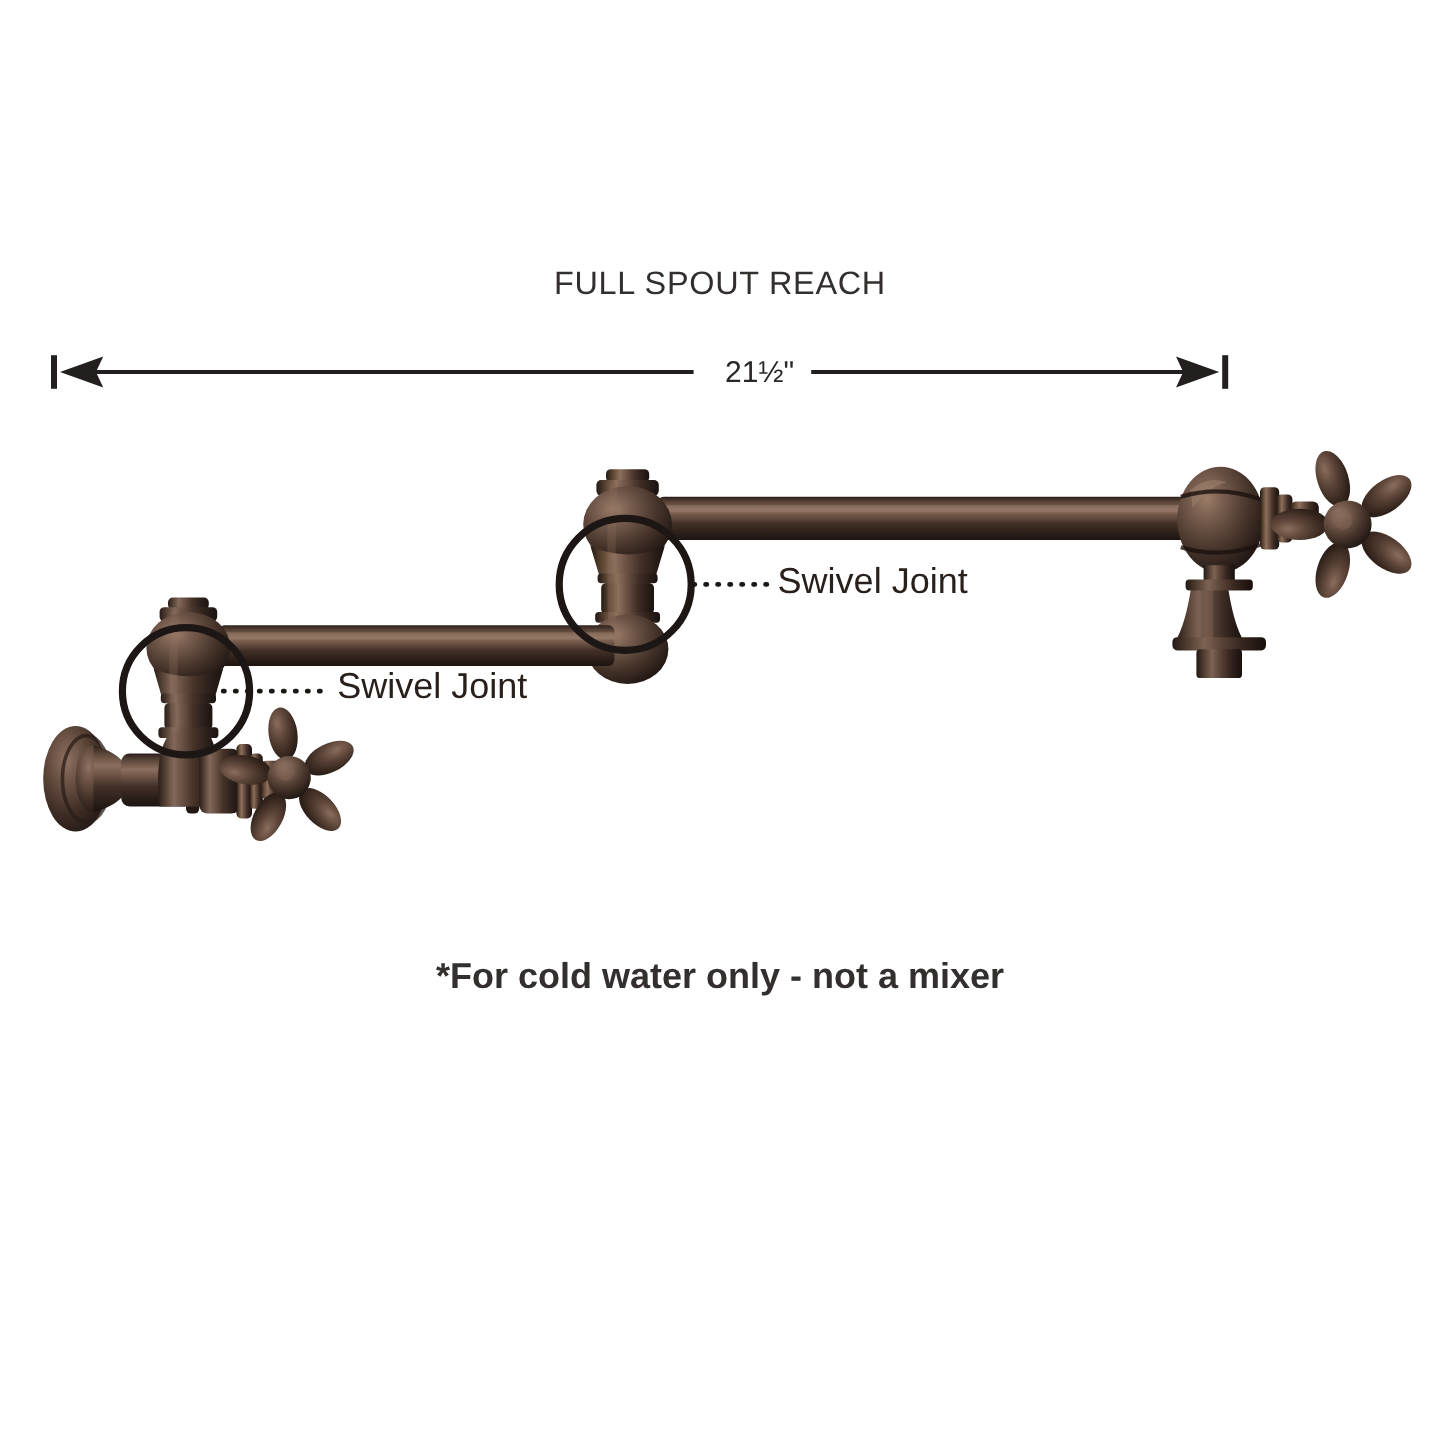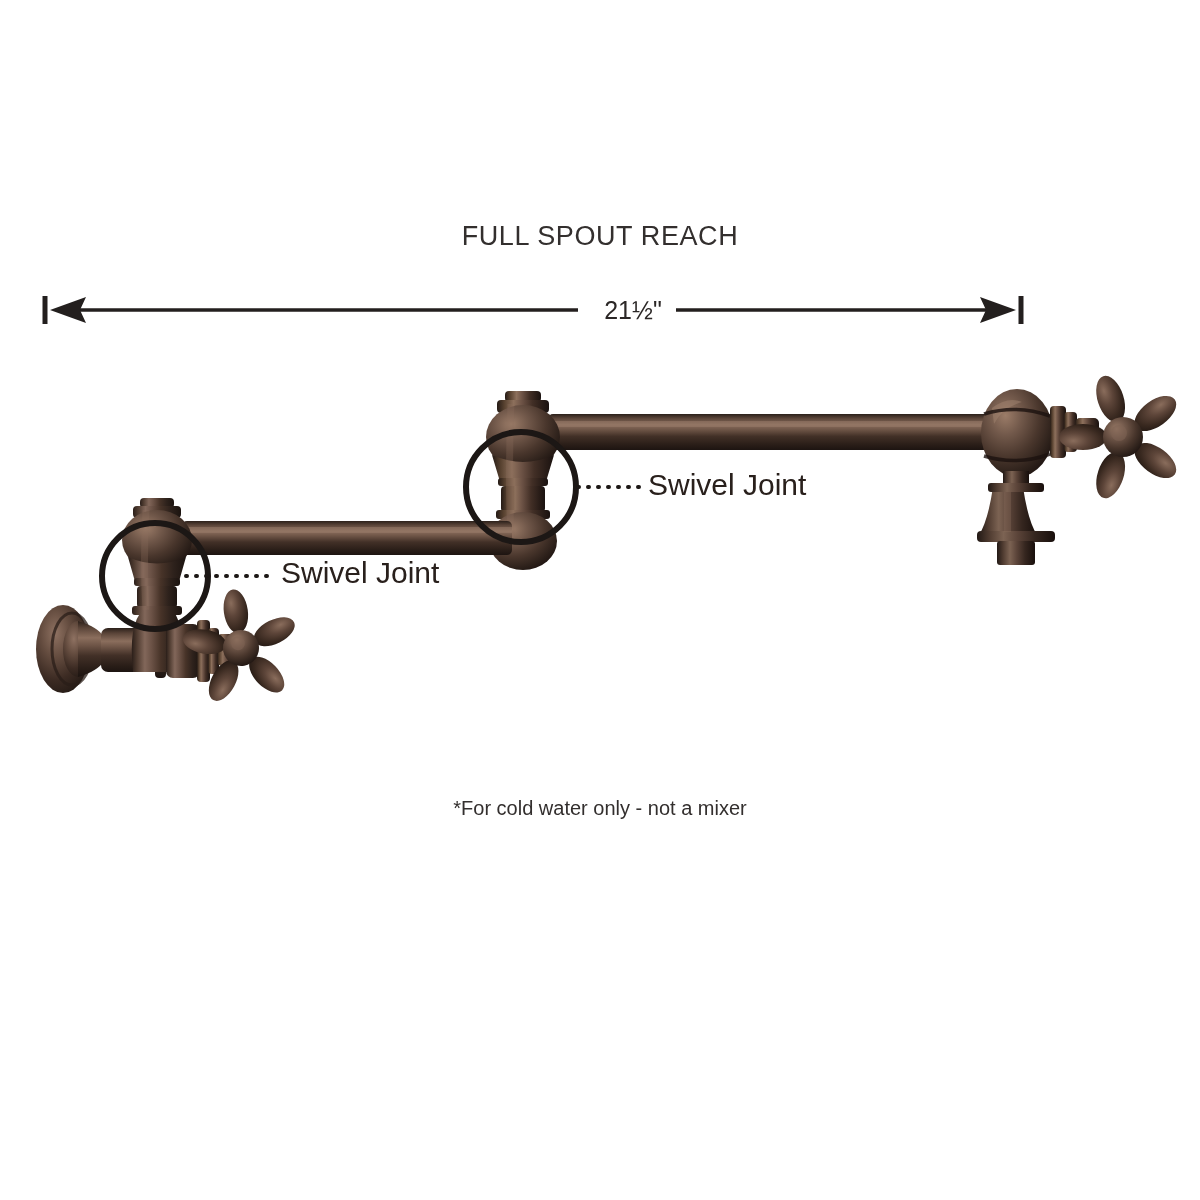--- a/index.html
+++ b/index.html
@@ -56,22 +56,22 @@
     font-size: 30px;
     font-weight: 300;
     color: #29201c;
     white-space: nowrap;
   }
   .txt-note {
     position: absolute;
     left: 0; top: 797px;
     width: 1200px;
     text-align: center;
-    font-size: 20px;
-    font-weight: 400;
+    font-size: 30px;
+    font-weight: 700;
     color: #332f2e;
     white-space: nowrap;
   }
   svg.art {
     position: absolute;
     left: 0; top: 0;
     width: 1200px;
     height: 1200px;
   }
 </style>

